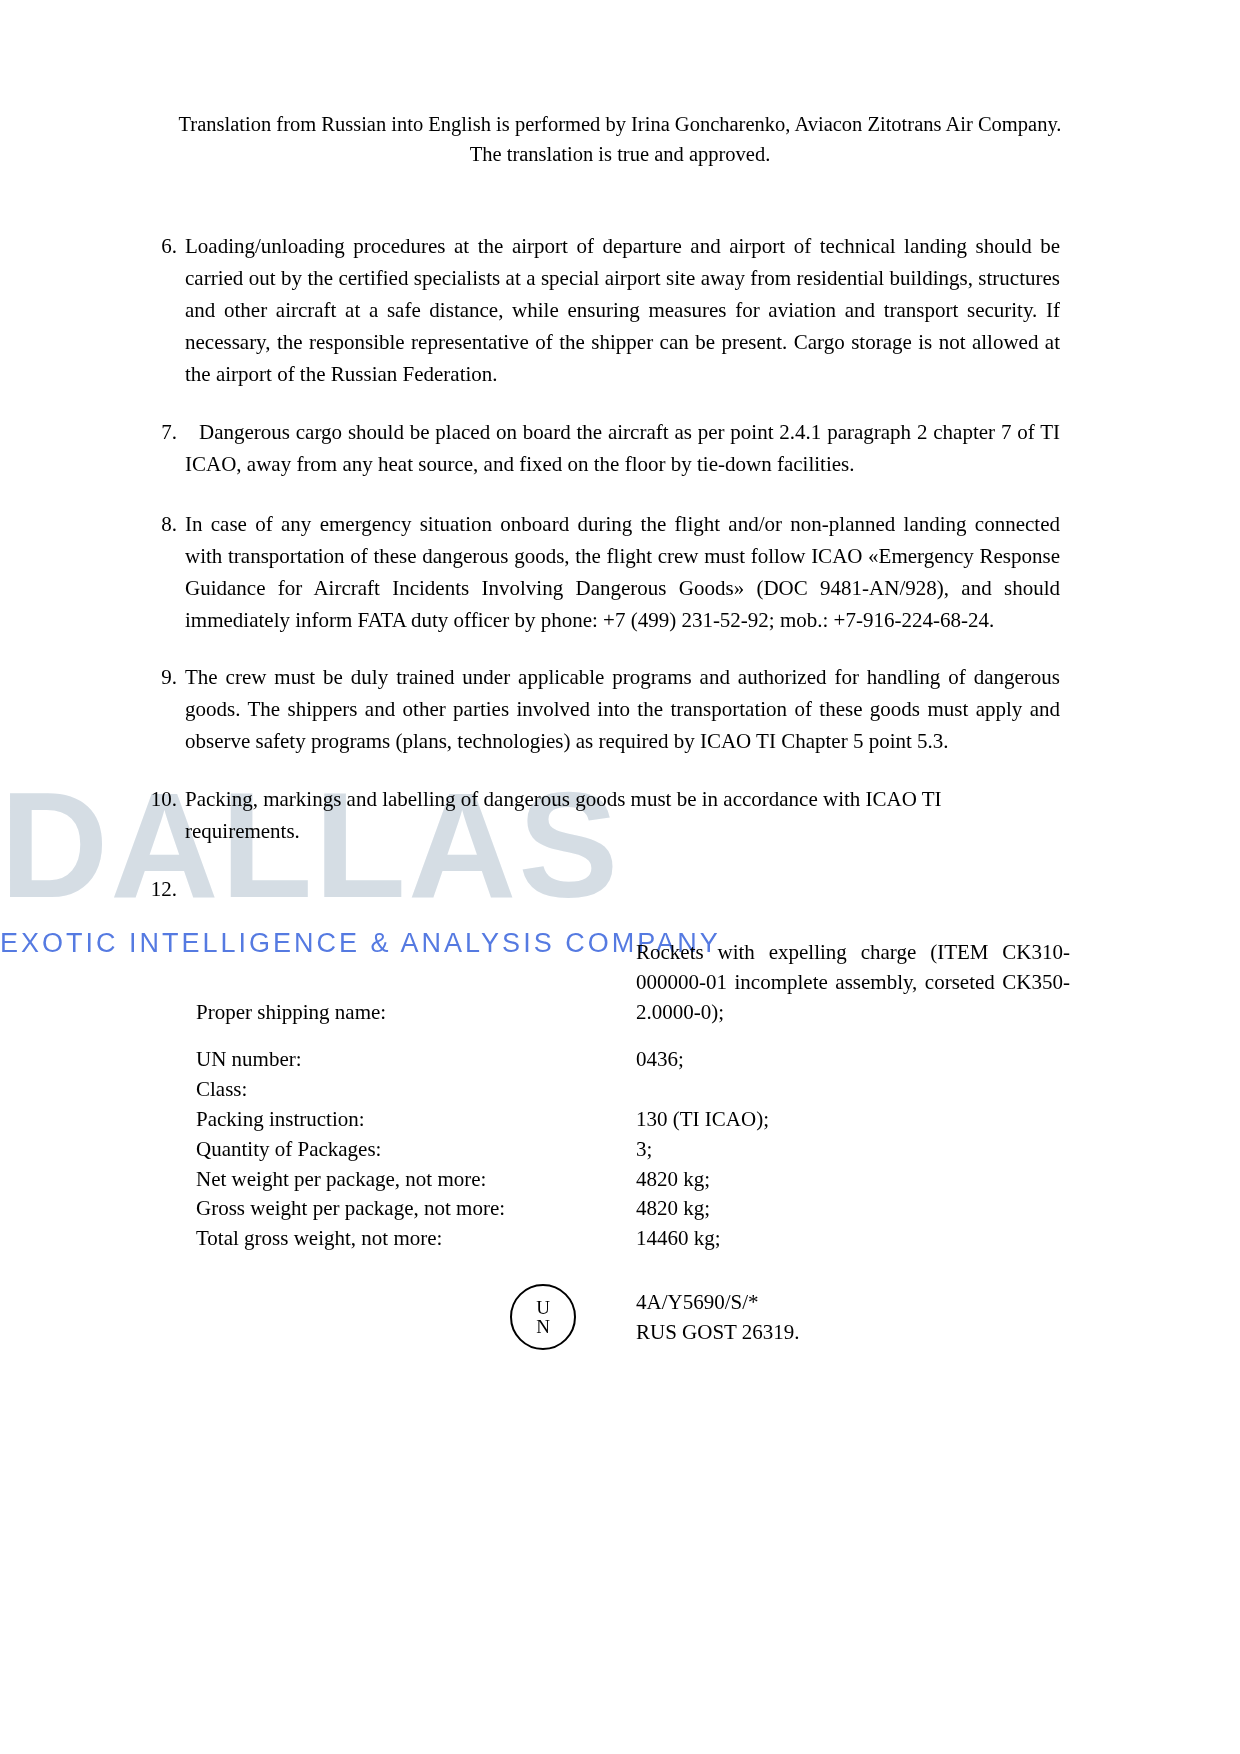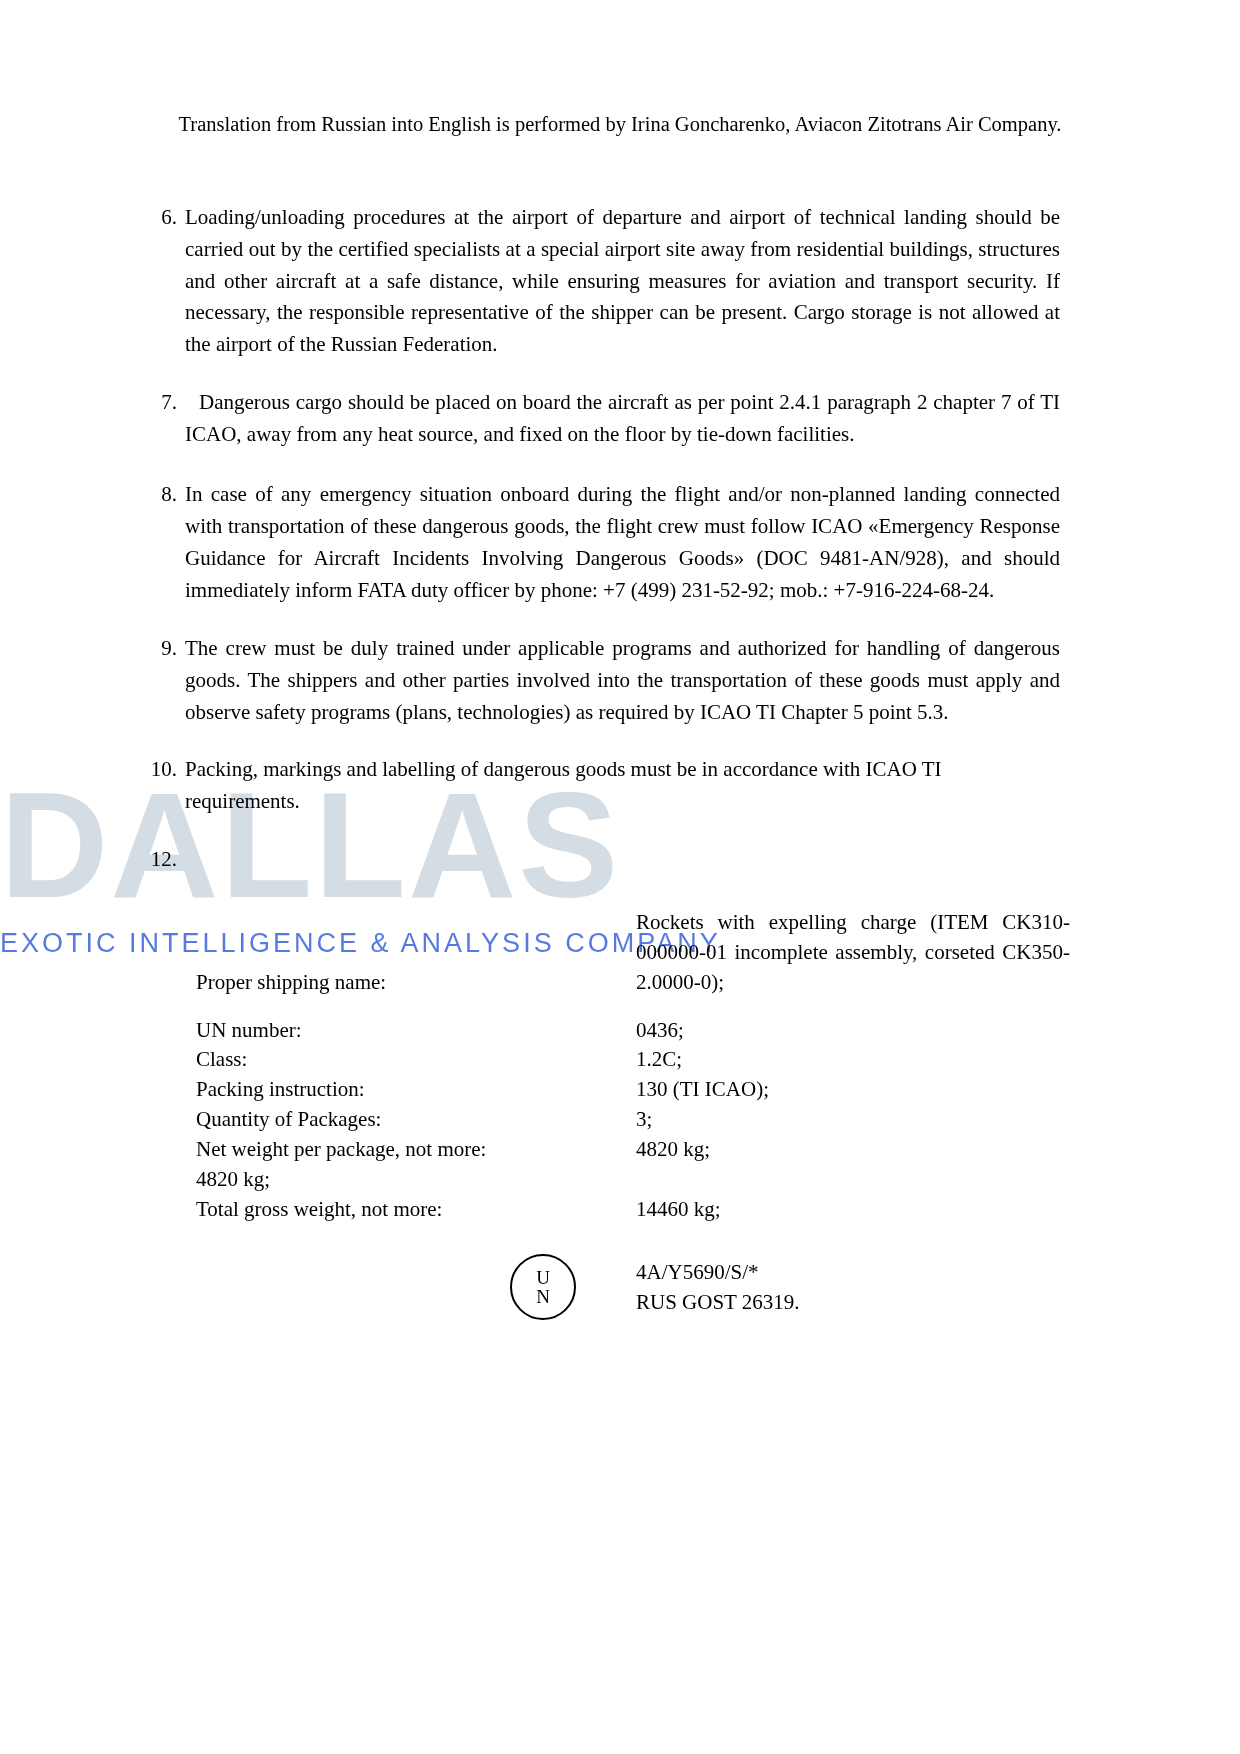--- a/index.html
+++ b/index.html
@@ -161,20 +161,21 @@
 
   <div class="watermark">
     <div class="wm-main">DALLAS</div>
     <div class="wm-sub">EXOTIC INTELLIGENCE &amp; ANALYSIS COMPANY</div>
   </div>
 
   <div class="content">
 
     <div class="doc-header">
       <span class="line">Translation from Russian into English is performed by Irina Goncharenko, Aviacon Zitotrans Air Company.</span>
+      <span class="line">The translation is true and approved.</span>
     </div>
 
     <div class="list">
 
       <div class="li li-6">
         <span class="num">6.</span>
         <span class="body">Loading/unloading procedures at the airport of departure and airport of technical landing should be carried out by the certified specialists at a special airport site away from residential buildings, structures and other aircraft at a safe distance, while ensuring measures for aviation and transport security. If necessary, the responsible representative of the shipper can be present. Cargo storage is not allowed at the airport of the Russian Federation.</span>
       </div>
 
       <div class="li li-7 indent-extra">
@@ -207,35 +208,35 @@
       <div class="spec-row" style="margin-bottom:18px;align-items:flex-end;">
         <div class="spec-label">Proper shipping name:</div>
         <div class="spec-value just">Rockets with expelling charge (ITEM CK310-000000-01 incomplete assembly, corseted CK350-2.0000-0);</div>
       </div>
       <div class="spec-row">
         <div class="spec-label">UN number:</div>
         <div class="spec-value">0436;</div>
       </div>
       <div class="spec-row">
         <div class="spec-label">Class:</div>
-        <div class="spec-value">1.2C;</div>
       </div>
       <div class="spec-row">
         <div class="spec-label">Packing instruction:</div>
         <div class="spec-value">130 (TI ICAO);</div>
       </div>
       <div class="spec-row">
         <div class="spec-label">Quantity of Packages:</div>
         <div class="spec-value">3;</div>
       </div>
       <div class="spec-row">
         <div class="spec-label">Net weight per package, not more:</div>
         <div class="spec-value">4820 kg;</div>
       </div>
       <div class="spec-row">
+        <div class="spec-label">Gross weight per package, not more:</div>
         <div class="spec-value">4820 kg;</div>
       </div>
       <div class="spec-row">
         <div class="spec-label">Total gross weight, not more:</div>
         <div class="spec-value">14460 kg;</div>
       </div>
     </div>
 
     <div class="un-block">
       <div class="un-mark-wrap">

